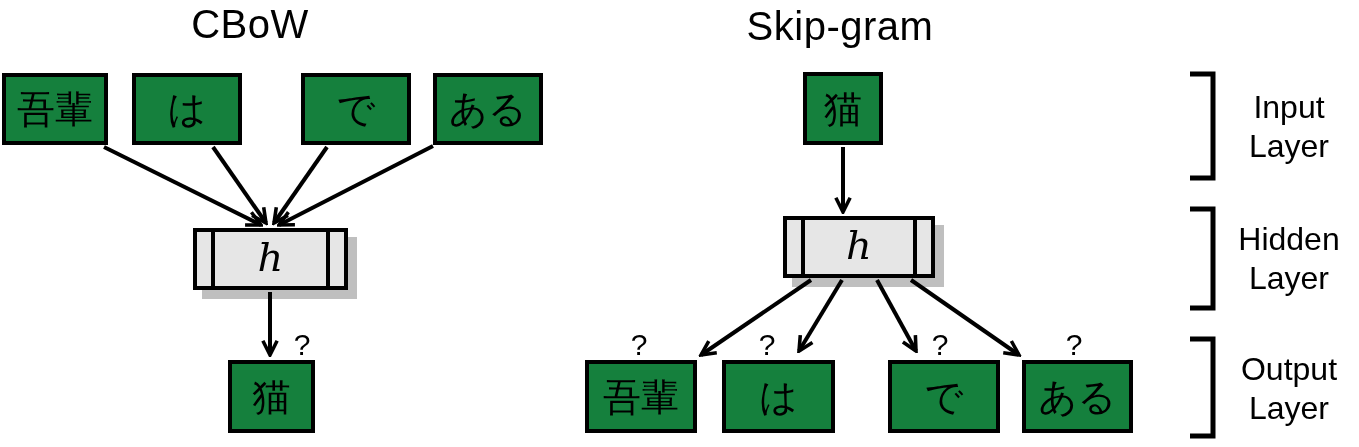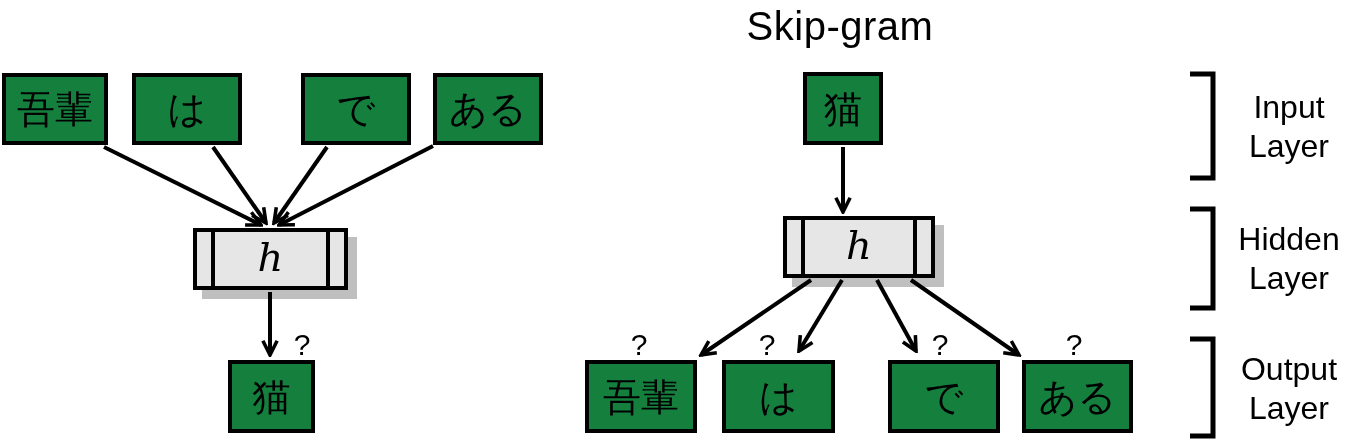--- a/index.html
+++ b/index.html
@@ -96,20 +96,21 @@
   #wires{
     position:absolute;left:0;top:0;width:1359px;height:447px;
     pointer-events:none;
   }
 </style>
 </head>
 <body>
 
 <div class="canvas">
 
+  <div class="title" id="cbow-title">CBoW</div>
   <div class="title" id="skipgram-title">Skip-gram</div>
 
   <div class="wbox" id="c-in-0">吾輩</div>
   <div class="wbox" id="c-in-1">は</div>
   <div class="wbox" id="c-in-2">で</div>
   <div class="wbox" id="c-in-3">ある</div>
 
   <div class="hbox" id="c-h">
     <span class="innerline l"></span>
     <span class="hlabel">h</span>

